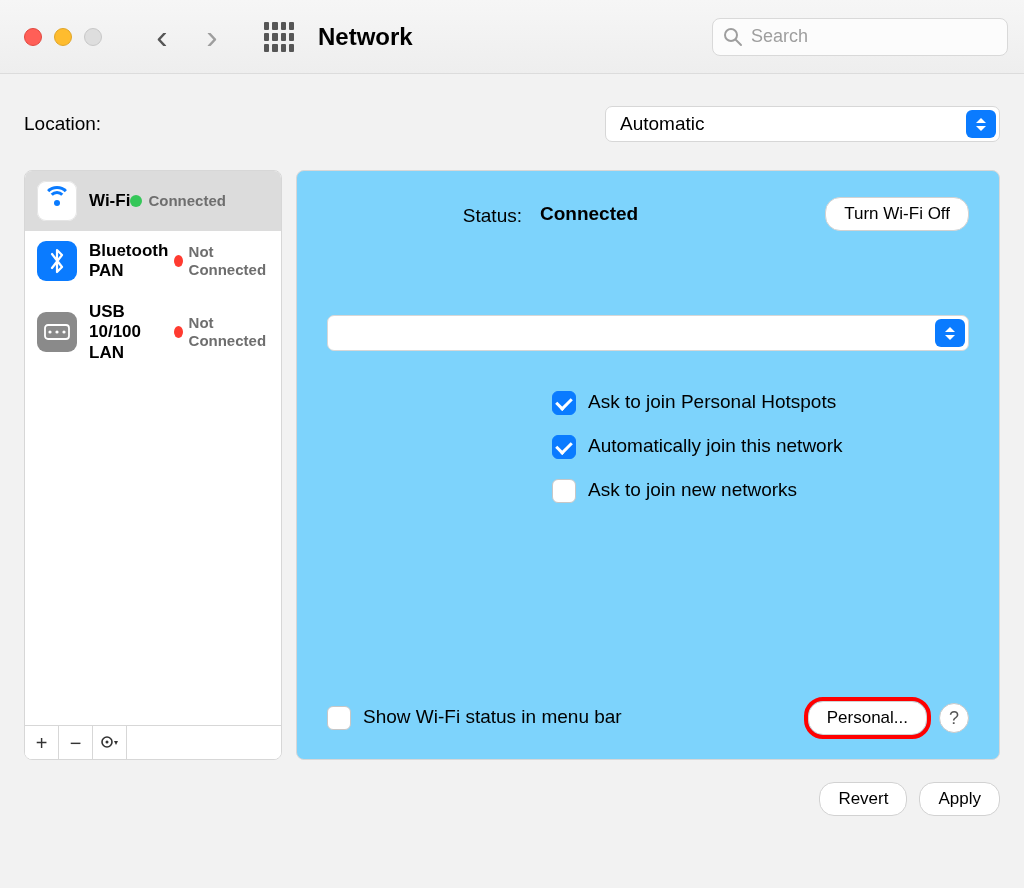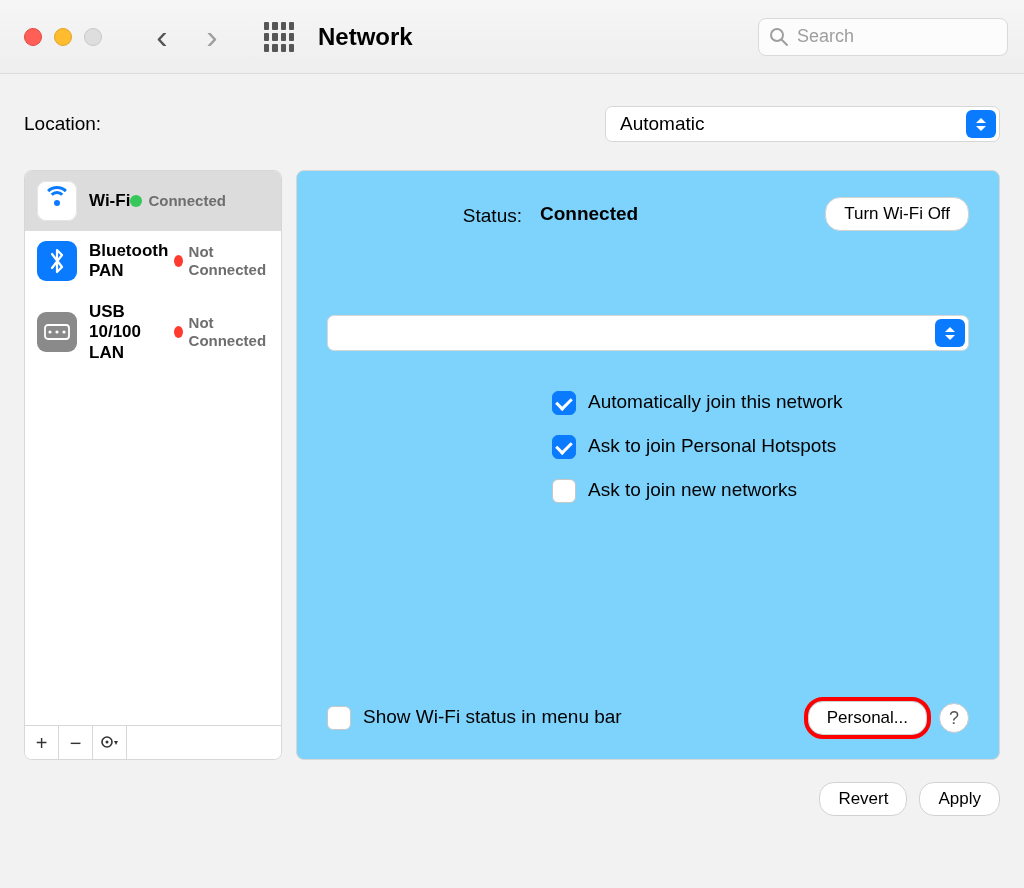--- a/index.html
+++ b/index.html
@@ -39,21 +39,21 @@
   .grid-icon span { background:#565656; border-radius:1px;}
   .title {
     font-size: 24px; font-weight:700; color:#000;
   }
   .search-field {
     margin-left:auto;
     display:flex; align-items:center;
     background:#fcfcfc;
     border:1px solid #d9d9d9;
     border-radius:8px;
-    height:38px; width:250px;
+    height:38px; width:296px;
     padding:0 10px;
     color:#9e9e9e;
   }
   .search-field svg { margin-right:8px; }
   .search-field span { font-size:18px; color:#9e9e9e; }
 
   
   .workspace {
     padding: 22px 24px 20px 24px;
   }
@@ -341,25 +341,25 @@
       <div class="row" style="align-items:center;">
         <div class="select-control" style="min-width:380px; flex:1;">
           <span></span>
           <span class="select-stepper"></span>
         </div>
       </div>
 
       <div class="options-col">
         <div class="checkbox-row">
           <div class="chk checked"></div>
-          <div class="chk-label">Automatically join this network</div>
+          <div class="chk-label">Ask to join Personal Hotspots</div>
         </div>
         <div class="checkbox-row">
           <div class="chk checked"></div>
-          <div class="chk-label">Ask to join Personal Hotspots</div>
+          <div class="chk-label">Automatically join this network</div>
         </div>
         <div class="checkbox-row" style="flex-direction:column; align-items:flex-start;">
           <div style="display:flex; align-items:flex-start; gap:12px;">
             <div class="chk"></div>
             <div class="chk-label">Ask to join new networks</div>
           </div>
         </div>
       </div>
 
       <div class="detail-footer">

